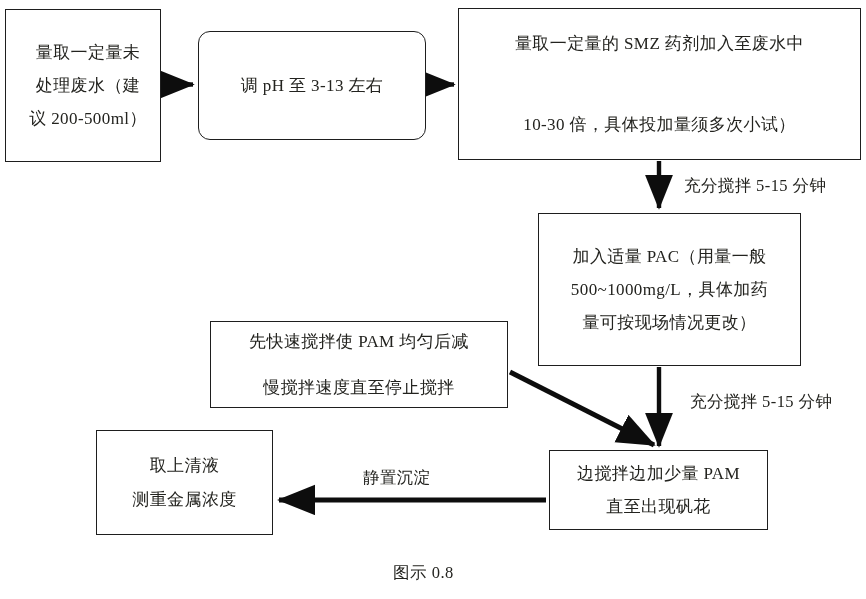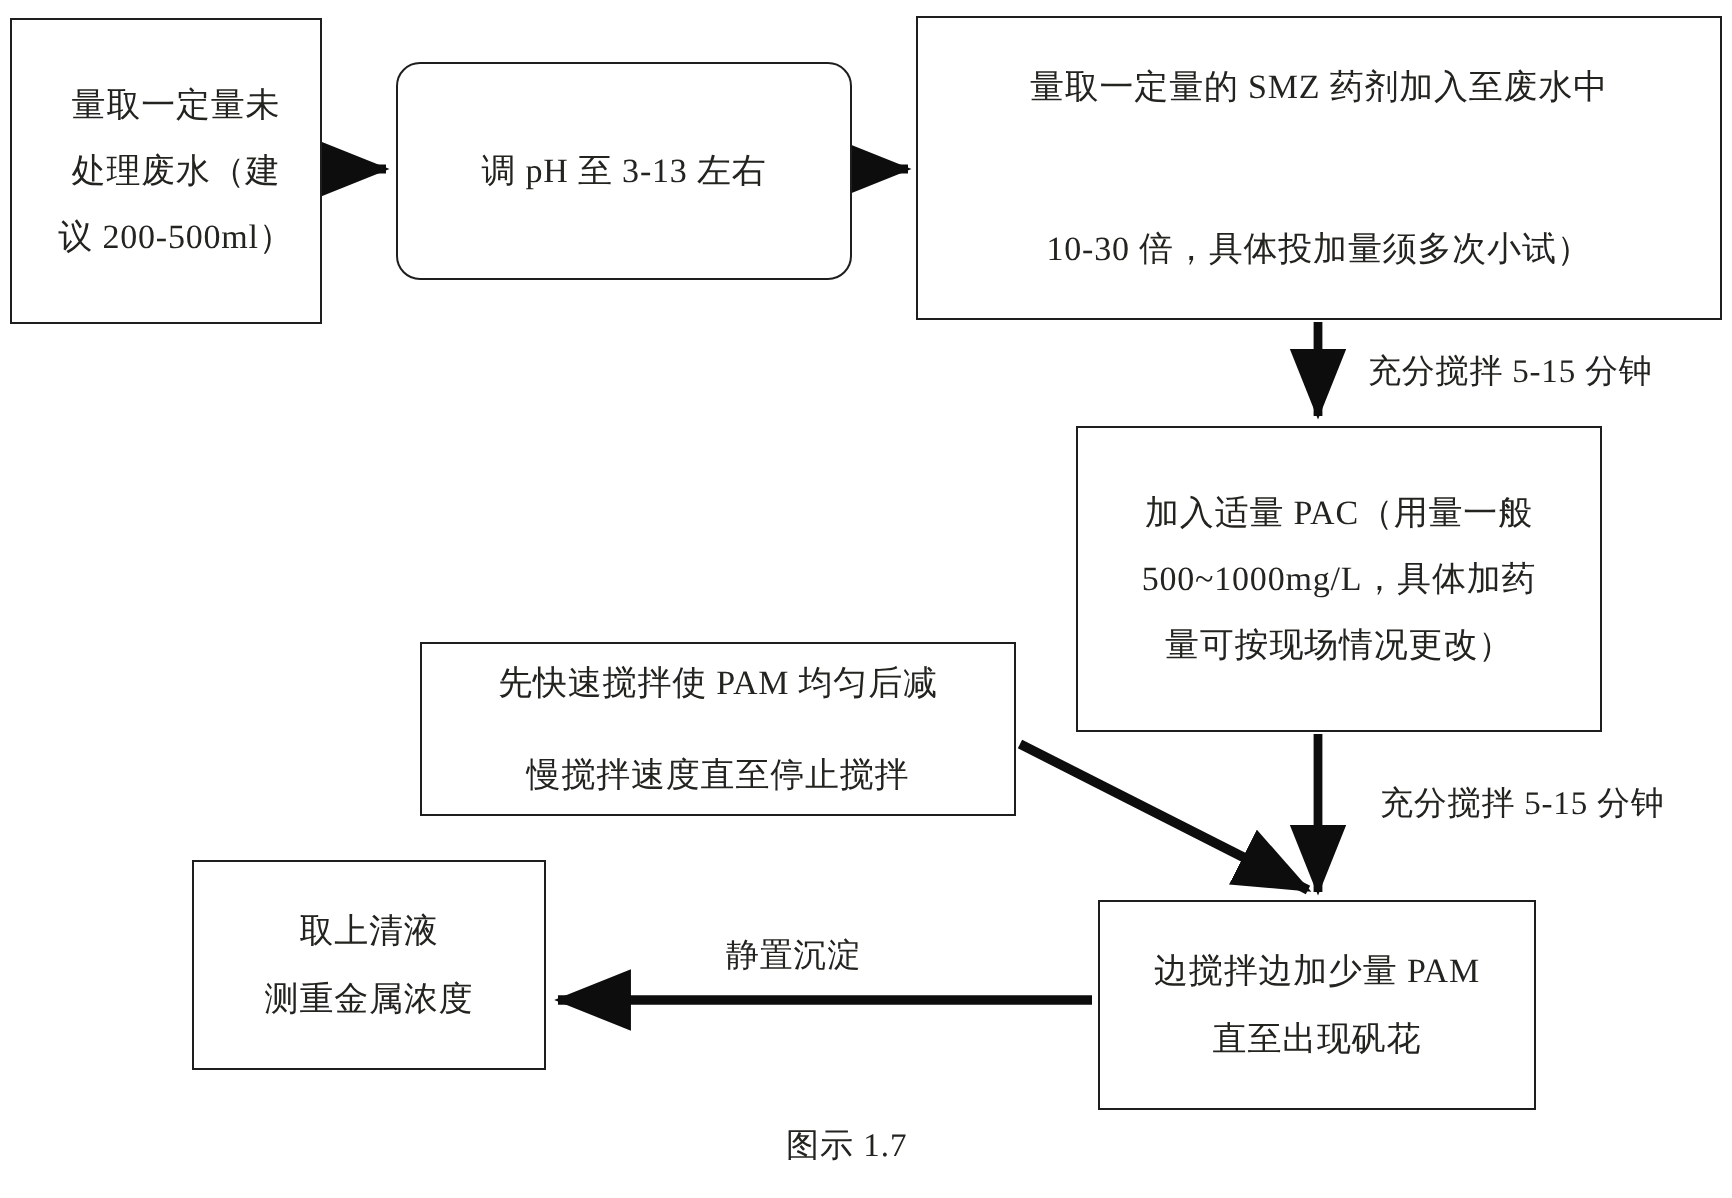--- a/index.html
+++ b/index.html
@@ -61,21 +61,21 @@
     width: 866px;
     height: 599px;
     pointer-events: none;
   }
   
   #box-intake      { left: 5px;   top: 9px;   width: 156px; height: 153px; padding-left: 16px; }
   #box-ph          { left: 198px; top: 31px;  width: 228px; height: 109px; border-radius: 12px; }
   #box-smz         { left: 458px; top: 8px;   width: 403px; height: 152px; gap: 48px; }
   #box-pac         { left: 538px; top: 213px; width: 263px; height: 153px; }
   #box-pam-stir    { left: 210px; top: 321px; width: 298px; height: 87px; gap: 12px; }
-  #box-pam-add     { left: 549px; top: 450px; width: 219px; height: 105px; }
+  #box-pam-add     { left: 549px; top: 450px; width: 219px; height: 80px; }
   #box-supernatant { left: 96px;  top: 430px; width: 177px; height: 105px; }
 
   #label-mix-1 { left: 684px; top: 176px; }
   #label-mix-2 { left: 690px; top: 392px; }
   #label-settle { left: 363px; top: 468px; }
   #caption-fig { left: 393px; top: 562px; }
 </style>
 </head>
 <body>
 
@@ -134,15 +134,15 @@
 
   <div class="box" id="box-supernatant">
     <span class="ln">取上清液</span>
     <span class="ln">测重金属浓度</span>
   </div>
 
   <div class="edge-label" id="label-mix-1">充分搅拌 5-15 分钟</div>
   <div class="edge-label" id="label-mix-2">充分搅拌 5-15 分钟</div>
   <div class="edge-label" id="label-settle">静置沉淀</div>
 
-  <div class="caption" id="caption-fig">图示 1.7</div>
+  <div class="caption" id="caption-fig">图示 0.8</div>
 
 </div>
 
 </body></html>

